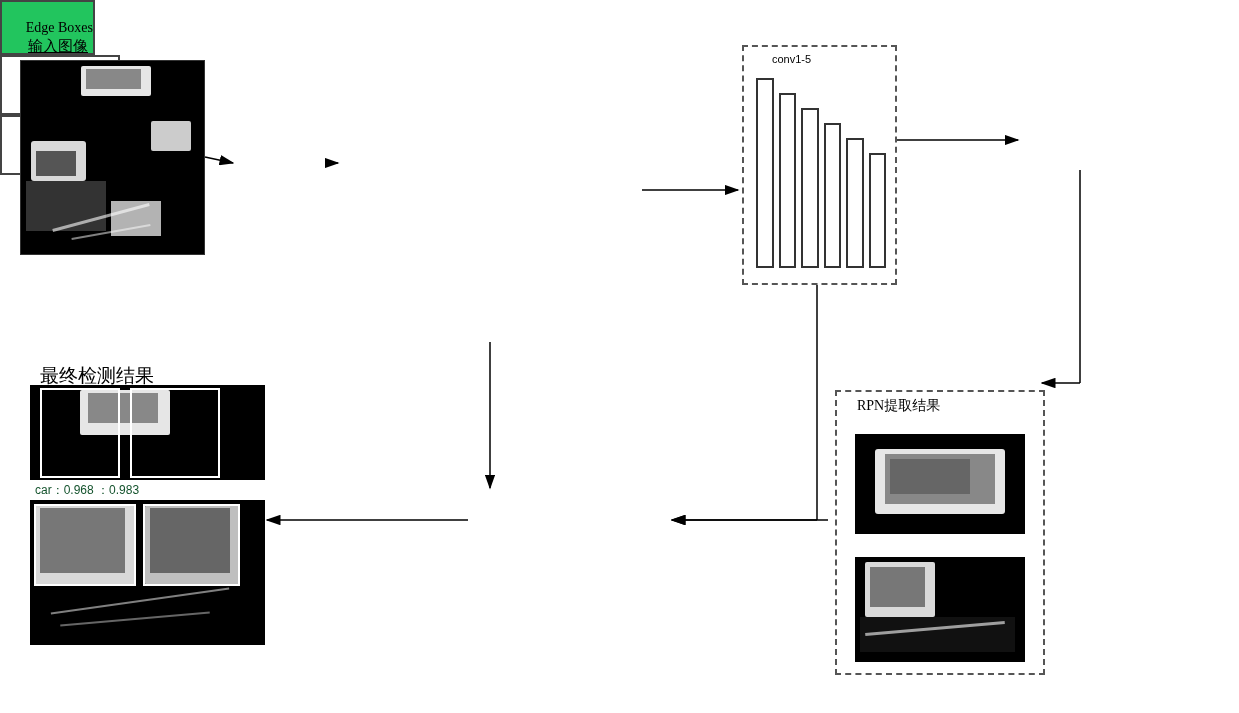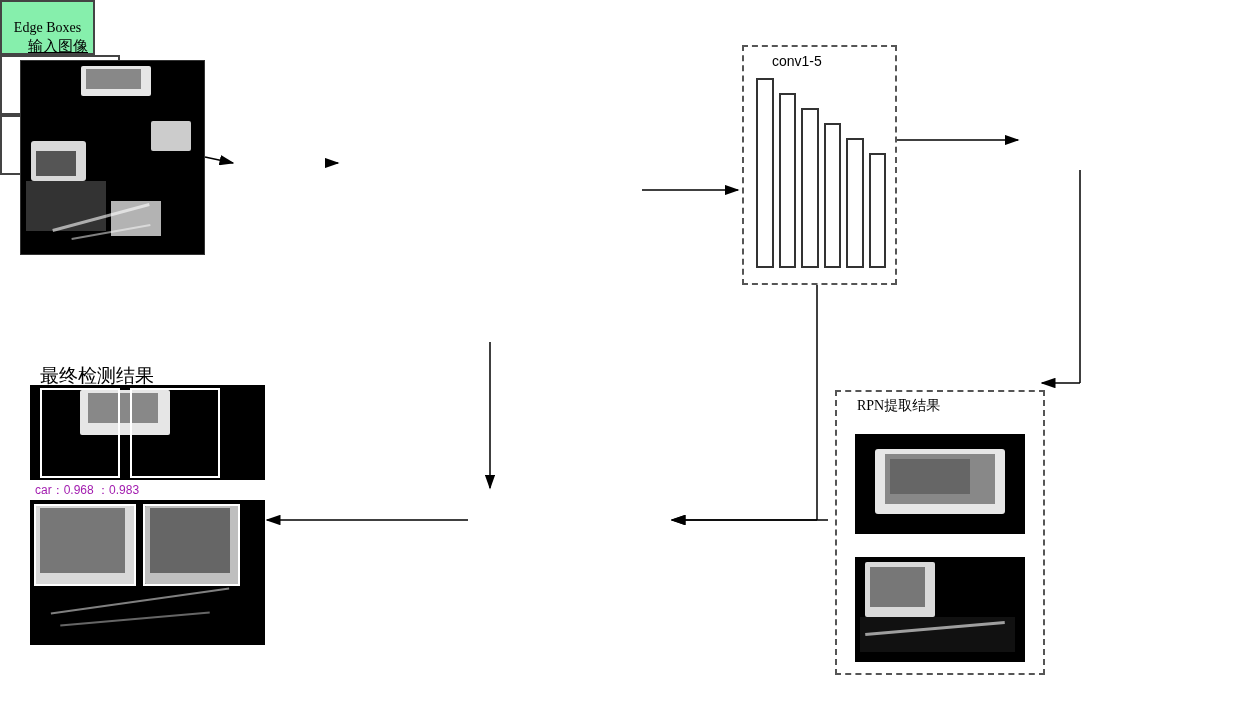--- a/index.html
+++ b/index.html
@@ -55,22 +55,22 @@
       border: 2px solid #444;
       background: #fff;
       display: flex; align-items: center; justify-content: center;
     }
 
     
     .edge-boxes-box {
       top: 135px; left: 235px;
       width: 95px; height: 55px;
       border: 2px solid #444;
-      background: #86efac;
-      display: flex; align-items: center; justify-content: center;
+      background: #22c55e;
+      display: flex; align-items: center; justify-content: flex-end;
     }
 
     
     .label {
       position: absolute;
       font-size: 15px;
       color: #000;
       font-family: 'SimSun', 'STSong', 'Microsoft YaHei', serif;
     }
 
@@ -132,21 +132,21 @@
   </div>
 
   <div class="label" style="top:37px;left:28px;text-decoration:underline;">输入图像</div>
 
   <div class="edge-boxes-box">
     <span class="label" style="position:static;font-size:14px;">Edge Boxes</span>
   </div>
 
 
   <div style="position:absolute;top:45px;left:742px;width:155px;height:240px;border:2px dashed #555;background:transparent;">
-    <span class="label" style="position:absolute;top:6px;left:28px;font-size:14px;font-family:Arial,sans-serif;">conv1-5</span>
+    <span class="label" style="position:absolute;top:6px;left:28px;font-size:11px;font-family:Arial,sans-serif;">conv1-5</span>
 
     <div style="position:absolute;bottom:15px;left:12px;width:130px;height:190px;display:flex;flex-direction:row;align-items:flex-end;gap:5px;">
       <div style="background:#fff;border:2px solid #333;flex:1;height:190px;"></div>
       <div style="background:#fff;border:2px solid #333;flex:1;height:175px;"></div>
       <div style="background:#fff;border:2px solid #333;flex:1;height:160px;"></div>
       <div style="background:#fff;border:2px solid #333;flex:1;height:145px;"></div>
       <div style="background:#fff;border:2px solid #333;flex:1;height:130px;"></div>
       <div style="background:#fff;border:2px solid #333;flex:1;height:115px;"></div>
     </div>
   </div>
@@ -182,21 +182,21 @@
     <div style="width:235px;height:260px;background:#000;position:relative;">
 
       <div style="position:absolute;top:0;left:0;width:235px;height:100px;background:#000;"></div>
       <div style="position:absolute;top:5px;left:50px;width:90px;height:45px;background:#fff;opacity:0.9;border-radius:2px;"></div>
       <div style="position:absolute;top:8px;left:58px;width:70px;height:30px;background:#888;"></div>
 
       <div style="position:absolute;top:3px;left:10px;width:80px;height:90px;border:2px solid #fff;background:transparent;"></div>
       <div style="position:absolute;top:3px;left:100px;width:90px;height:90px;border:2px solid #fff;background:transparent;"></div>
 
       <div style="position:absolute;top:95px;left:0;width:235px;height:20px;background:#fff;display:flex;align-items:center;justify-content:flex-start;padding-left:5px;">
-        <span style="font-size:12px;font-family:Arial,sans-serif;color:#a21caf;">car：0.968  ：0.983</span>
+        <span style="font-size:12px;font-family:Arial,sans-serif;color:#14532d;">car：0.968  ：0.983</span>
       </div>
 
       <div style="position:absolute;top:115px;left:0;width:235px;height:145px;background:#000;">
         <div style="position:absolute;top:5px;left:5px;width:100px;height:80px;background:#fff;opacity:0.85;border-radius:2px;"></div>
         <div style="position:absolute;top:8px;left:10px;width:85px;height:65px;background:#777;"></div>
         <div style="position:absolute;top:5px;left:115px;width:95px;height:80px;background:#fff;opacity:0.75;border-radius:2px;"></div>
         <div style="position:absolute;top:8px;left:120px;width:80px;height:65px;background:#666;"></div>
 
         <div style="position:absolute;top:4px;left:4px;width:102px;height:82px;border:2px solid #fff;background:transparent;"></div>
         <div style="position:absolute;top:4px;left:113px;width:97px;height:82px;border:2px solid #fff;background:transparent;"></div>

